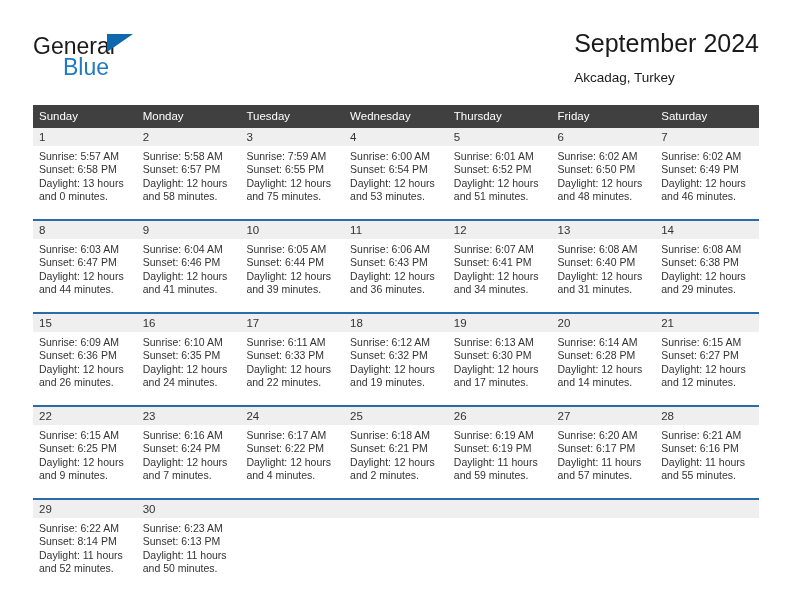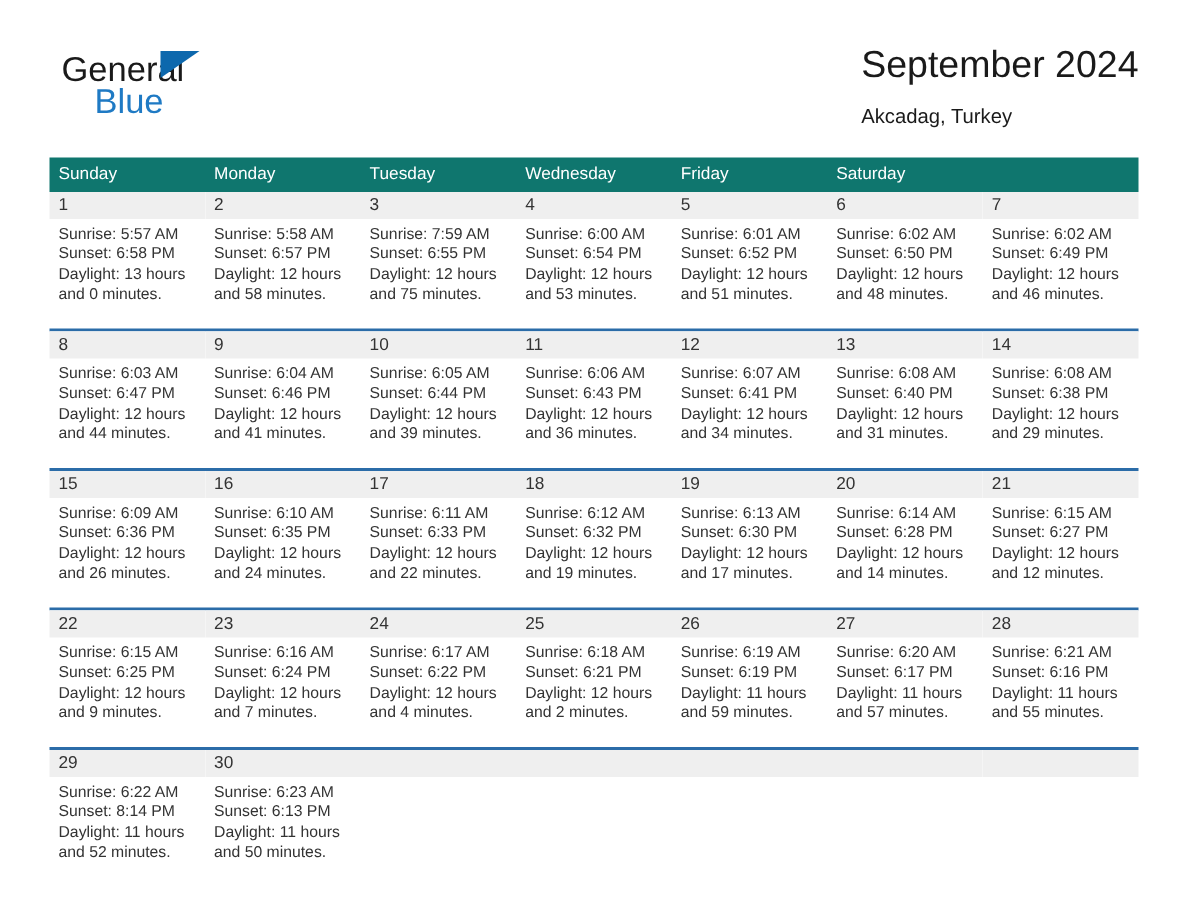--- a/index.html
+++ b/index.html
@@ -38,21 +38,20 @@
   }
   .brand-general {
     position: absolute;
     left: 0;
     top: 5px;
     font-size: 23px;
     letter-spacing: 0px;
     color: #1a1a1a;
     font-family: "Liberation Sans", sans-serif;
     font-weight: 400;
-    margin-left: 8px;
   }
   .brand-blue {
     position: absolute;
     left: 30px;
     top: 26px;
     font-size: 23px;
     color: #1f7ac4;
     font-family: "Liberation Sans", sans-serif;
     font-weight: 400;
   }
@@ -91,21 +90,21 @@
   
   .calendar {
     position: absolute;
     left: 33px;
     top: 105px;
     width: 726px;
   }
   .dow-row {
     display: flex;
     width: 100%;
-    background: #0f766e;
+    background: #404040;
   }
   .dow-cell {
     width: 103.714px;
     box-sizing: border-box;
     padding: 4px 0 5px 6px;
     font-size: 11.5px;
     color: #ffffff;
     line-height: 14px;
     white-space: nowrap;
   }
@@ -172,20 +171,21 @@
     </div>
 
   </div>
 
   <div class="calendar">
     <div class="dow-row" id="dow-row">
         <div class="dow-cell">Sunday</div>
         <div class="dow-cell">Monday</div>
         <div class="dow-cell">Tuesday</div>
         <div class="dow-cell">Wednesday</div>
+        <div class="dow-cell">Thursday</div>
         <div class="dow-cell">Friday</div>
         <div class="dow-cell">Saturday</div>
       </div>
     <div id="weeks-container">
         <div class="week-row first">
           <div class="day-cell">
             <div class="day-num-band">1</div>
             <div class="day-body">
               <div>Sunrise: 5:57 AM</div>
               <div>Sunset: 6:58 PM</div>

